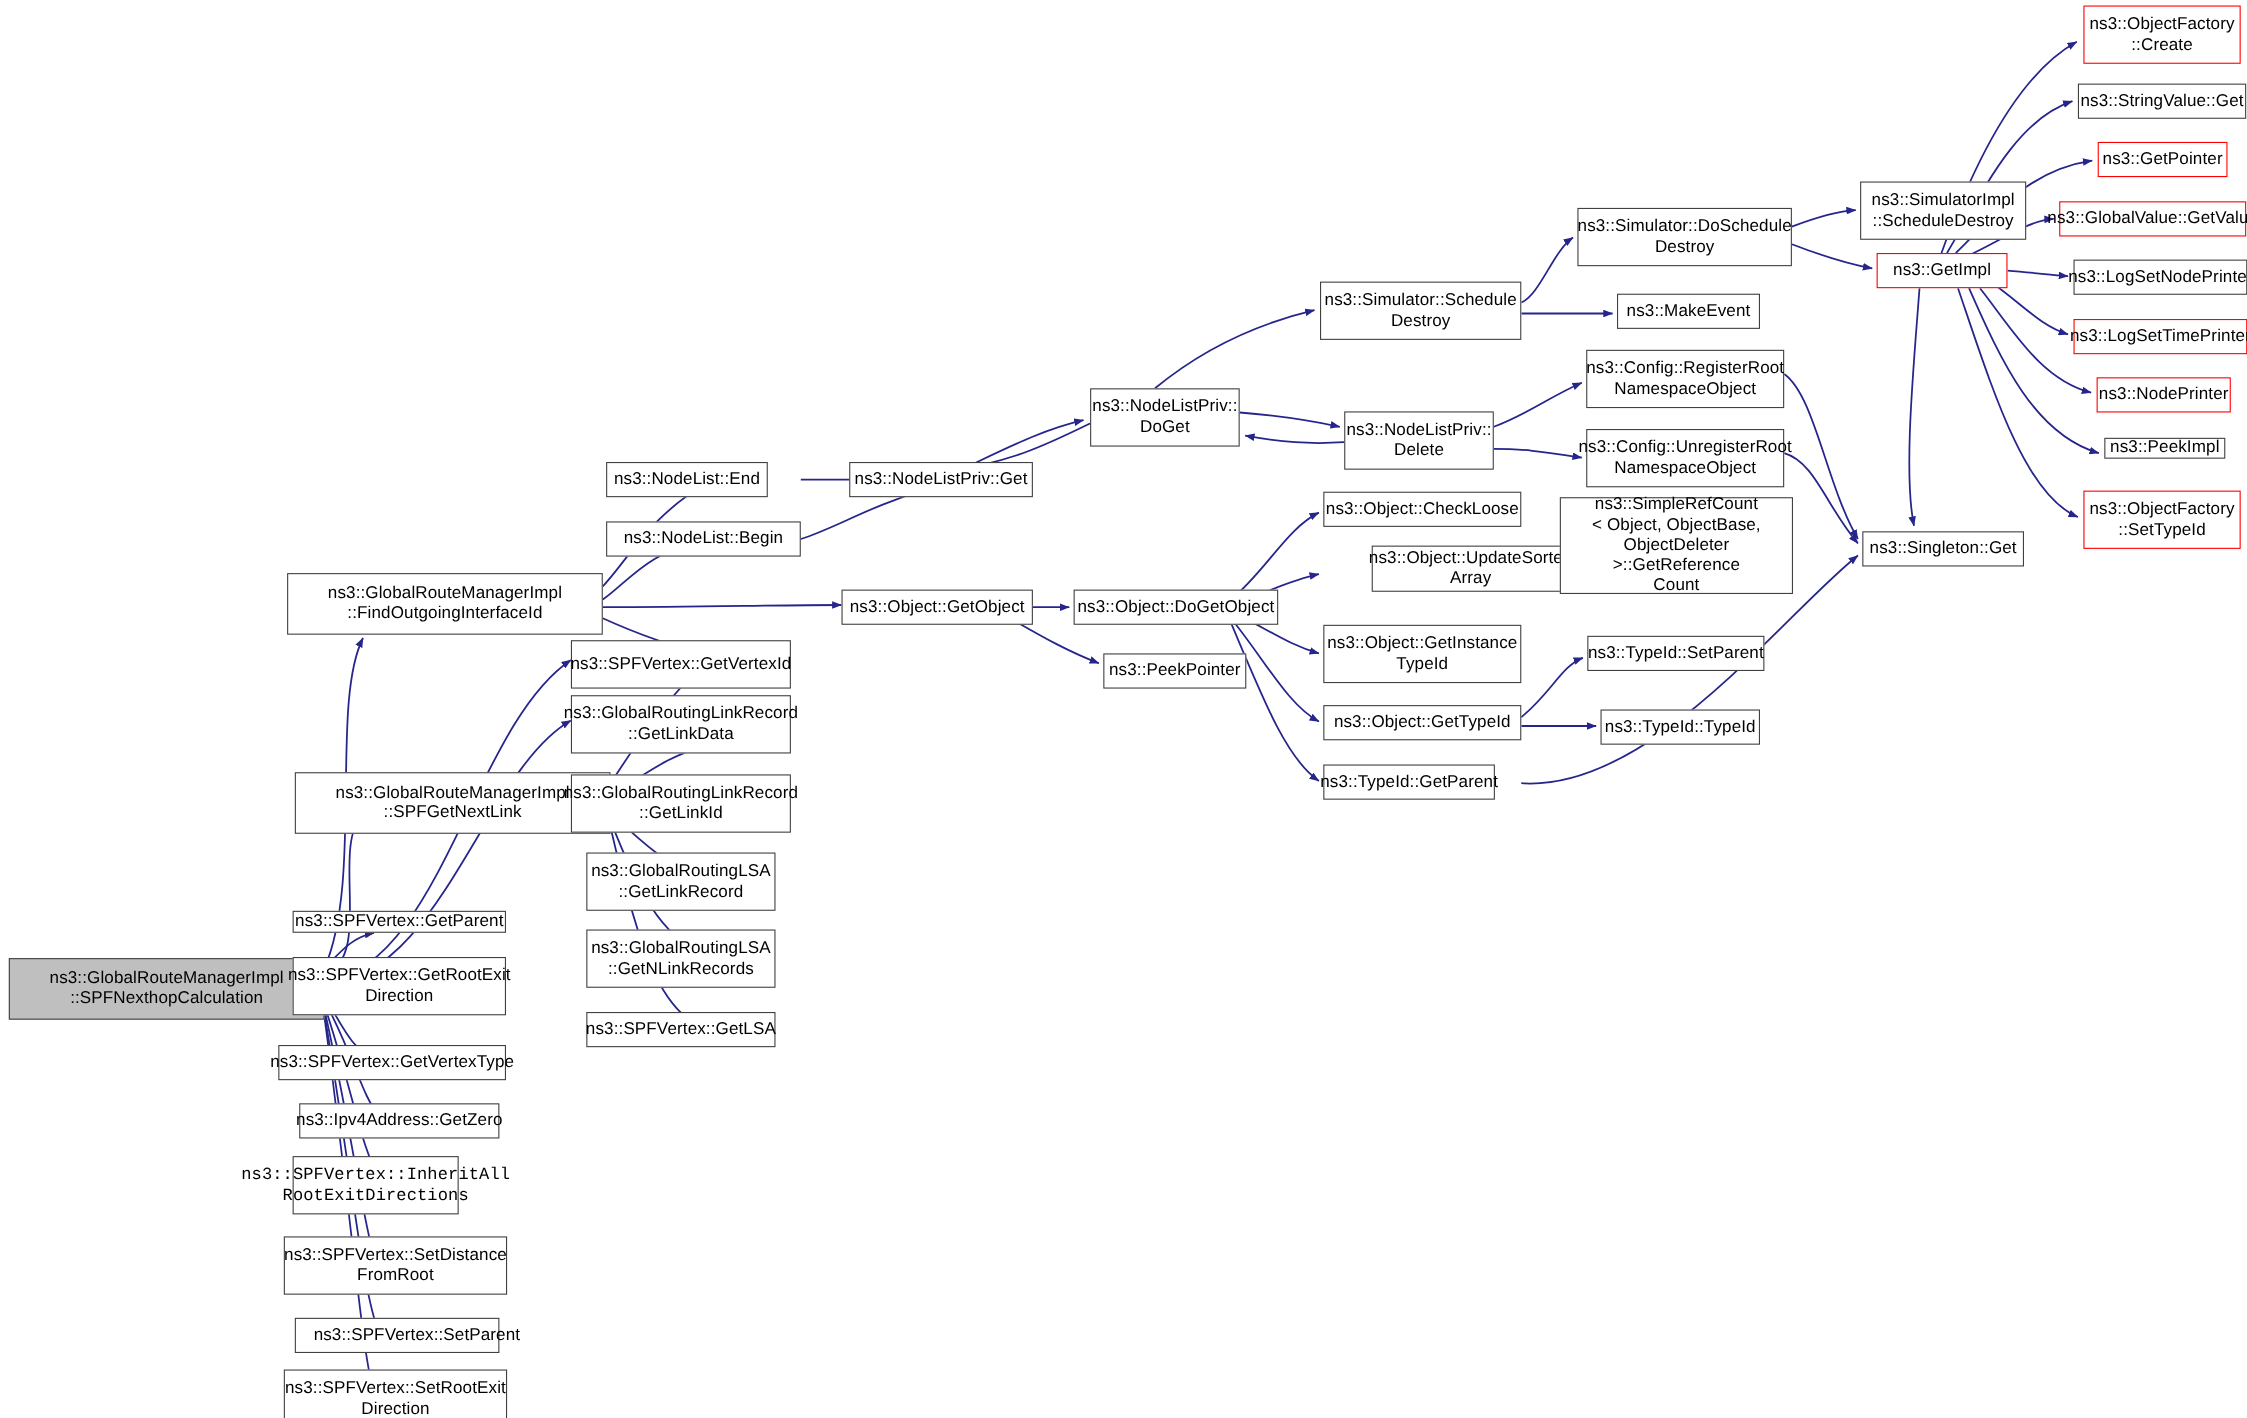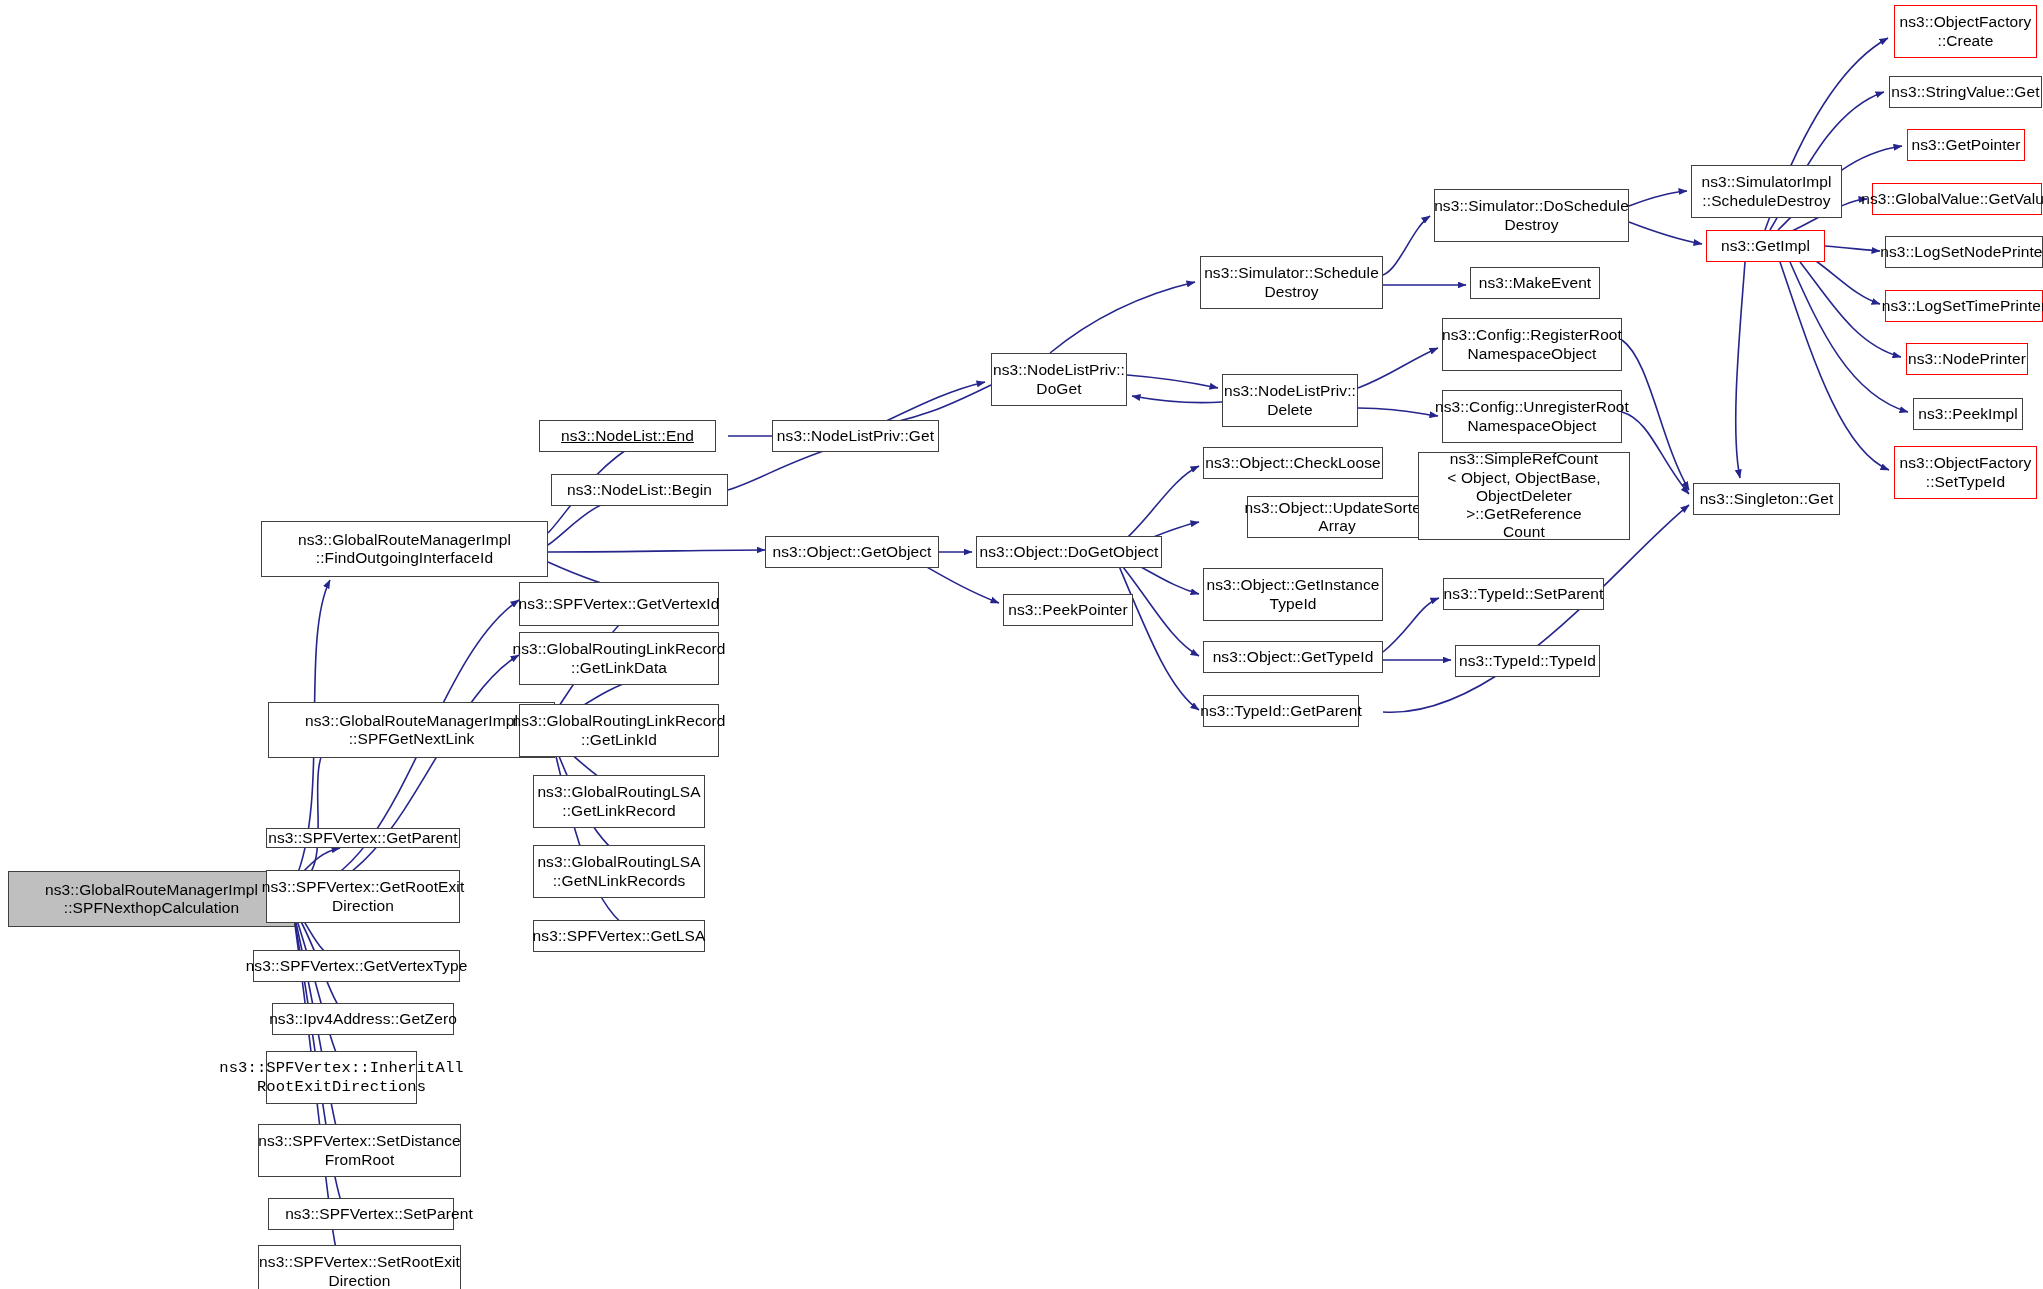--- a/index.html
+++ b/index.html
@@ -119,21 +119,21 @@
         <path d="M 1745 262 C 1740 330, 1730 430, 1740 478" marker-end="url(#ah)"></path>
       </g>
   </svg>
   <div id="node-layer">
       <div class="node root" style="left: 8px; top: 871px; width: 287px; height: 56px;">ns3::GlobalRouteManagerImpl
 ::SPFNexthopCalculation</div>
       <div class="node" style="left: 261px; top: 521px; width: 287px; height: 56px;">ns3::GlobalRouteManagerImpl
 ::FindOutgoingInterfaceId</div>
       <div class="node" style="left: 268px; top: 702px; width: 287px; height: 56px;">ns3::GlobalRouteManagerImpl
 ::SPFGetNextLink</div>
-      <div class="node" style="left: 539px; top: 420px; width: 177px; height: 32px; text-decoration: underline;">ns3::NodeList::End</div>
+      <div class="node" style="left: 551px; top: 420px; width: 147px; height: 32px;">ns3::NodeList::End</div>
       <div class="node" style="left: 551px; top: 474px; width: 177px; height: 32px;">ns3::NodeList::Begin</div>
       <div class="node" style="left: 519px; top: 582px; width: 200px; height: 44px;">ns3::SPFVertex::GetVertexId</div>
       <div class="node" style="left: 519px; top: 632px; width: 200px; height: 53px;">ns3::GlobalRoutingLinkRecord
 ::GetLinkData</div>
       <div class="node" style="left: 519px; top: 704px; width: 200px; height: 53px;">ns3::GlobalRoutingLinkRecord
 ::GetLinkId</div>
       <div class="node" style="left: 533px; top: 775px; width: 172px; height: 53px;">ns3::GlobalRoutingLSA
 ::GetLinkRecord</div>
       <div class="node" style="left: 533px; top: 845px; width: 172px; height: 53px;">ns3::GlobalRoutingLSA
 ::GetNLinkRecords</div>
@@ -185,17 +185,17 @@
       <div class="node red" style="left: 1706px; top: 230px; width: 119px; height: 32px;">ns3::GetImpl</div>
       <div class="node" style="left: 1693px; top: 483px; width: 147px; height: 32px;">ns3::Singleton::Get</div>
       <div class="node red" style="left: 1894px; top: 5px; width: 143px; height: 53px;">ns3::ObjectFactory
 ::Create</div>
       <div class="node" style="left: 1889px; top: 76px; width: 153px; height: 32px;">ns3::StringValue::Get</div>
       <div class="node red" style="left: 1907px; top: 129px; width: 118px; height: 32px;">ns3::GetPointer</div>
       <div class="node red" style="left: 1872px; top: 183px; width: 170px; height: 32px;">ns3::GlobalValue::GetValue</div>
       <div class="node" style="left: 1885px; top: 236px; width: 158px; height: 32px;">ns3::LogSetNodePrinter</div>
       <div class="node red" style="left: 1885px; top: 290px; width: 158px; height: 32px;">ns3::LogSetTimePrinter</div>
       <div class="node red" style="left: 1906px; top: 343px; width: 122px; height: 32px;">ns3::NodePrinter</div>
-      <div class="node" style="left: 1913px; top: 398px; width: 110px; height: 32px;">ns3::PeekImpl</div>
+      <div class="node" style="left: 1913px; top: 398px; width: 110px; height: 19px;">ns3::PeekImpl</div>
       <div class="node red" style="left: 1894px; top: 446px; width: 143px; height: 53px;">ns3::ObjectFactory
 ::SetTypeId</div>
     </div>
 </div>
 
 </body></html>

